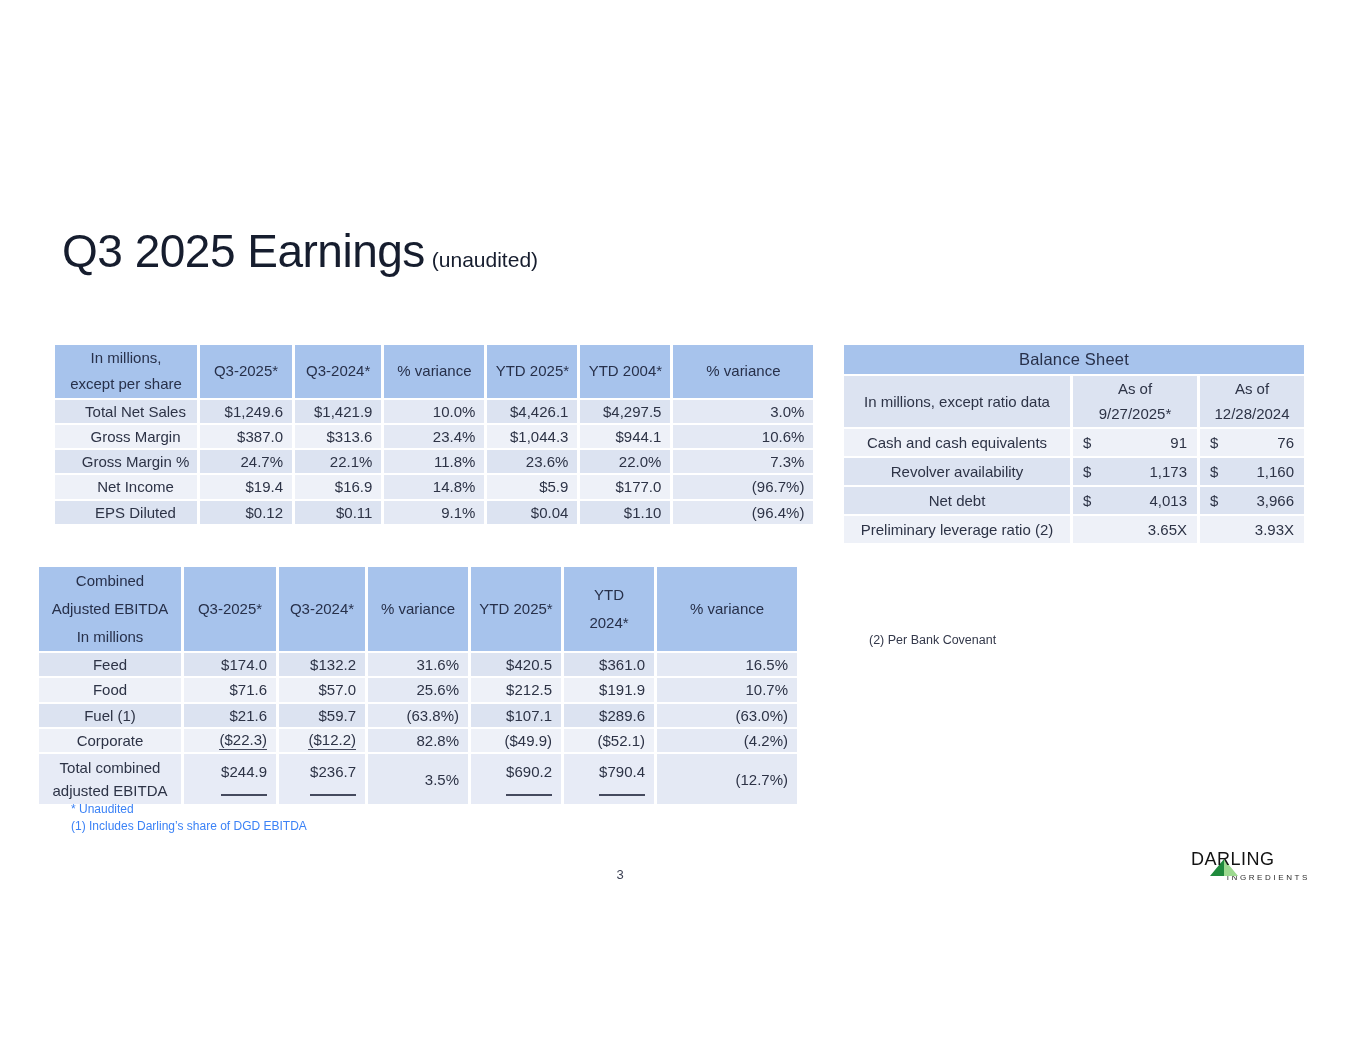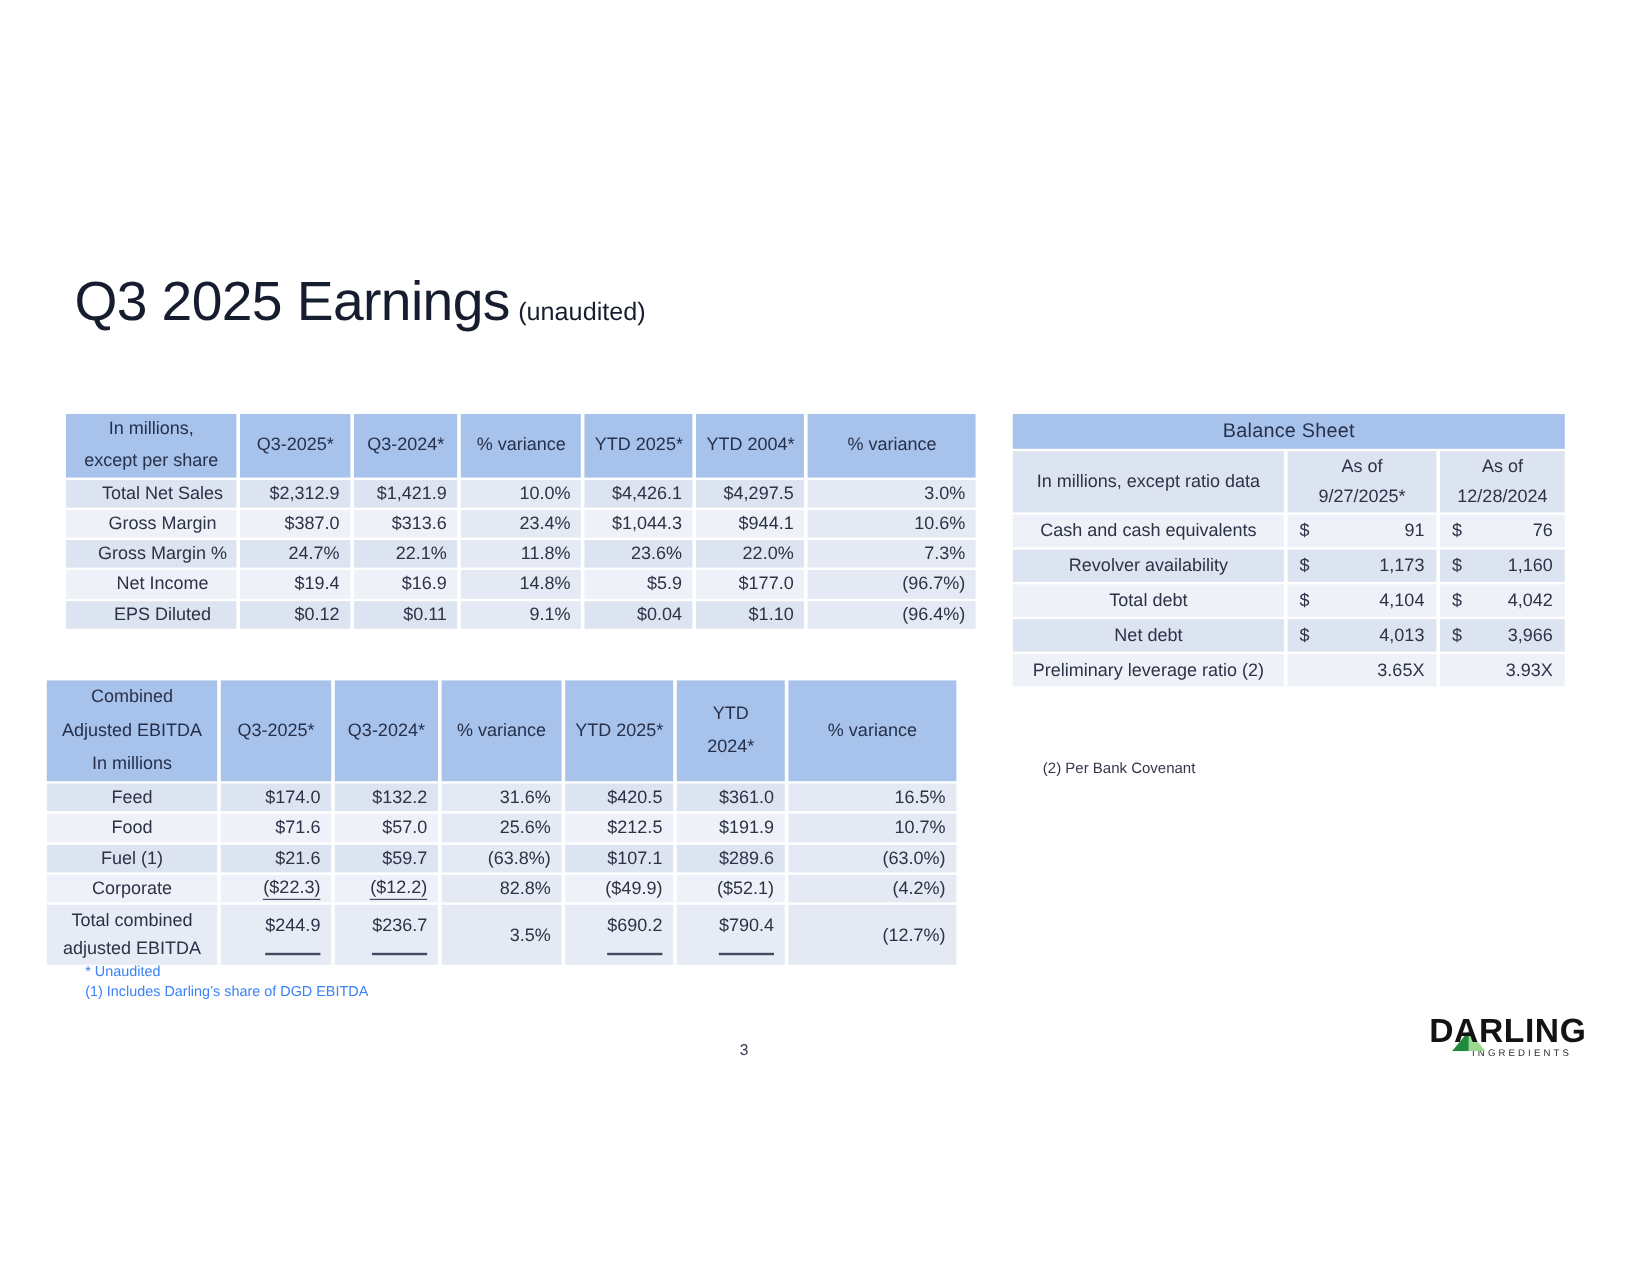--- a/index.html
+++ b/index.html
@@ -50,21 +50,21 @@
   .balance td{height:27px;}
   .money-in{display:flex;justify-content:space-between;align-items:center;padding:0 10px;}
 
   
   .footnotes{position:absolute;left:71px;top:801px;font-size:12px;line-height:17px;color:#3b82f6;}
   .note2{position:absolute;left:869px;top:633px;font-size:12.5px;color:#33384a;}
   .pagenum{position:absolute;left:604px;top:867px;width:32px;text-align:center;font-size:13px;color:#3a3f52;}
 
   
   .logo{position:absolute;left:1191px;top:846px;width:120px;}
-  .logo-word{position:relative;font-size:28px;font-weight:700;color:#131313;
+  .logo-word{position:relative;font-size:18px;font-weight:400;color:#131313;
              letter-spacing:0.5px;line-height:26px;z-index:1;}
   .logo-tri{position:absolute;left:19px;top:13px;z-index:0;}
   .tri-left{fill:var(--logo-green-dark);}
   .tri-right{fill:var(--logo-green-light);}
   .logo-sub{font-size:8px;letter-spacing:2.6px;color:#2c2c2c;text-align:right;margin-top:1px;padding-right:1px;}
 </style>
 </head>
 <body>
 
 <div class="slide">
@@ -91,21 +91,21 @@
         <th>Q3-2024*</th>
         <th>% variance</th>
         <th>YTD 2025*</th>
         <th>YTD 2004*</th>
         <th>% variance</th>
       </tr>
     </thead>
     <tbody>
       <tr class="dark">
         <td class="lbl">Total Net Sales</td>
-        <td class="num">$2,312.9</td>
+        <td class="num">$1,249.6</td>
         <td class="num">$1,421.9</td>
         <td class="num pct">10.0%</td>
         <td class="num">$4,426.1</td>
         <td class="num">$4,297.5</td>
         <td class="num pct">3.0%</td>
       </tr>
       <tr class="light">
         <td class="lbl">Gross Margin</td>
         <td class="num">$387.0</td>
         <td class="num">$313.6</td>
@@ -260,35 +260,20 @@
               <span>1,173</span>
             </div>
           </td>
         <td>
             <div class="money-in">
               <span>$</span>
               <span>1,160</span>
             </div>
           </td>
       </tr>
-      <tr class="light">
-        <td class="lbl">Total debt</td>
-        <td>
-            <div class="money-in">
-              <span>$</span>
-              <span>4,104</span>
-            </div>
-          </td>
-        <td>
-            <div class="money-in">
-              <span>$</span>
-              <span>4,042</span>
-            </div>
-          </td>
-      </tr>
       <tr class="dark">
         <td class="lbl">Net debt</td>
         <td>
             <div class="money-in">
               <span>$</span>
               <span>4,013</span>
             </div>
           </td>
         <td>
             <div class="money-in">

